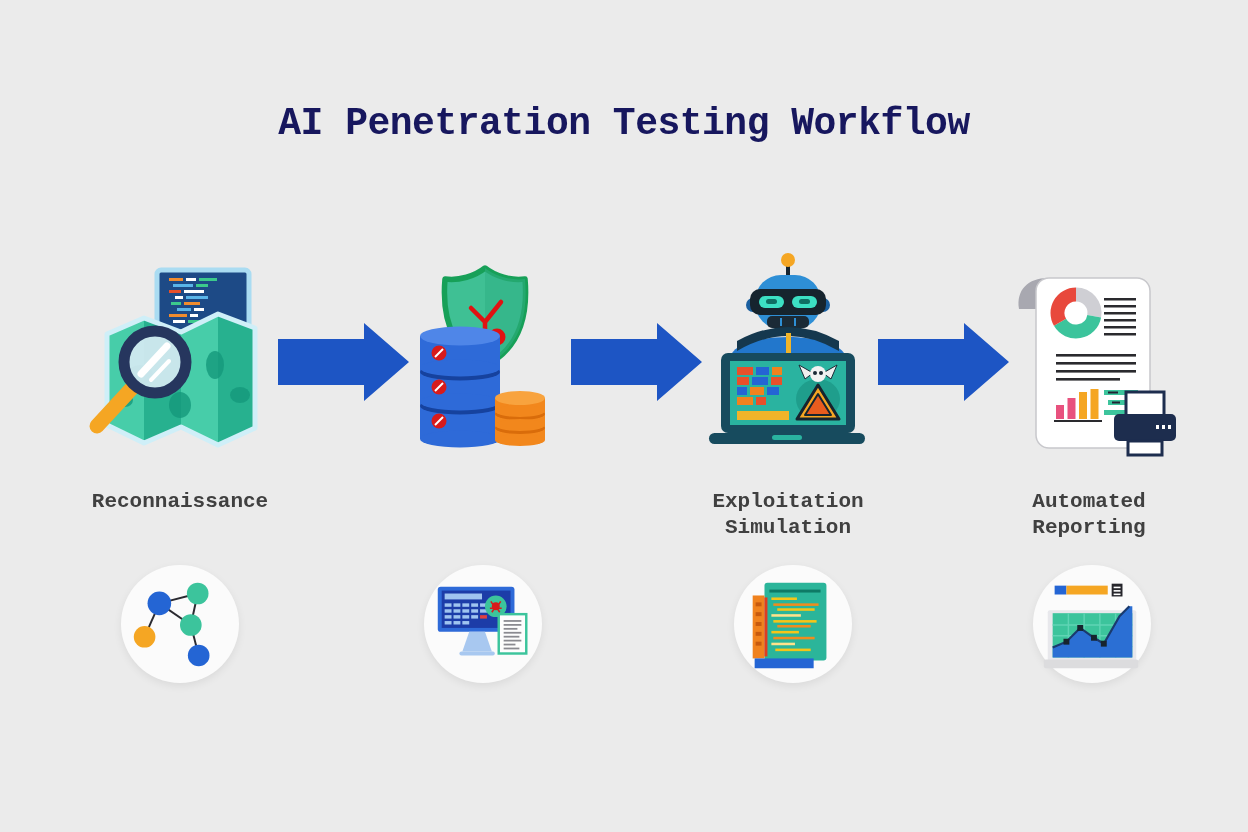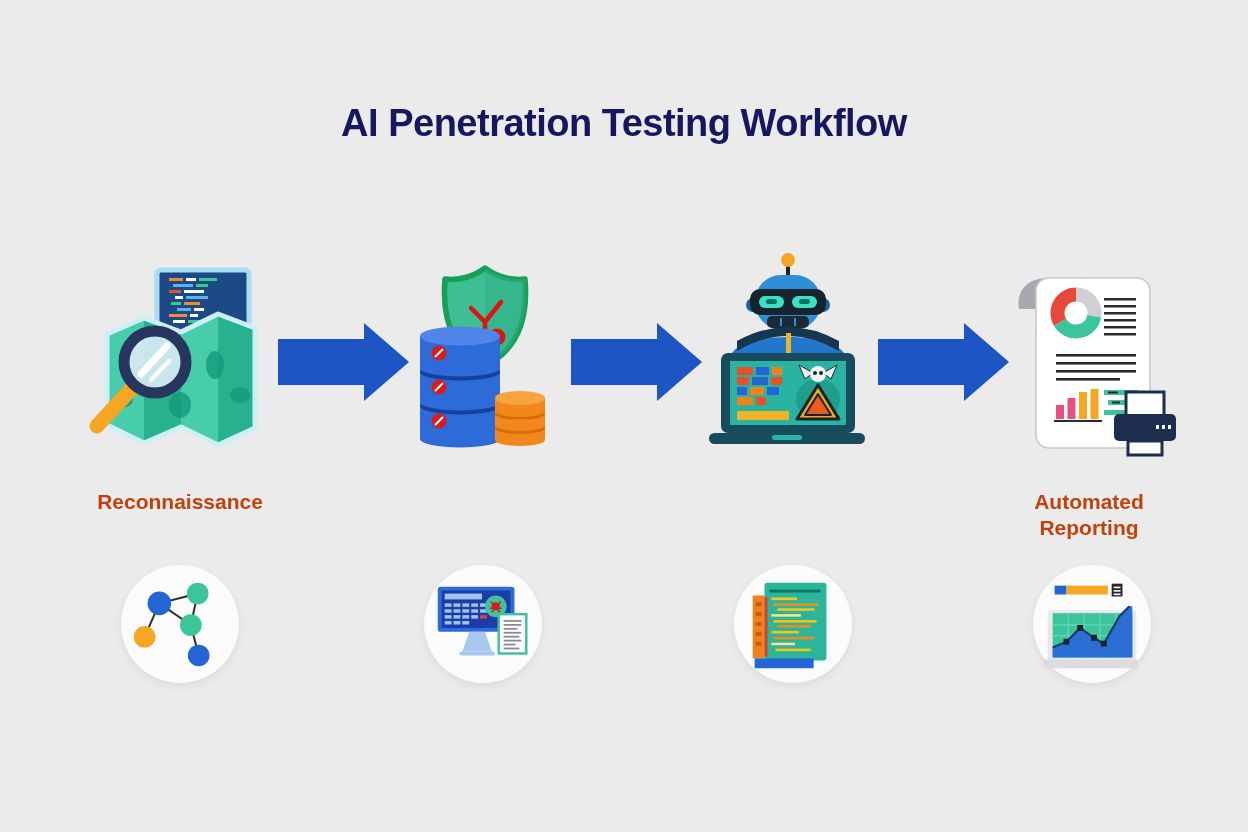--- a/index.html
+++ b/index.html
@@ -2,33 +2,33 @@
 <html><head>
 <meta charset="utf-8">
 <style>
   html,body{margin:0;padding:0;}
   body{
     width:1248px;height:832px;
     background:#ebebeb;
     font-family:"Liberation Sans", sans-serif;
     overflow:hidden;
   }
-  .canvas{position:relative;width:1248px;height:832px;background:#ebebeb;}
+  .canvas{position:relative;width:1248px;height:832px;background:#ebebeb;font-family:Liberation Mono, monospace;}
   .title{
     position:absolute;left:0;top:102px;width:1248px;
     text-align:center;margin:0;
     font-size:38px;font-weight:800;letter-spacing:-0.5px;
     color:#17175e;
   }
   .stage-art{position:absolute;}
   .arrow{position:absolute;top:323px;width:131px;height:78px;}
   .stage-label{
     position:absolute;top:489px;width:190px;
     text-align:center;
-    font-size:21px;font-weight:700;line-height:26px;color:#c2410c;
+    font-size:21px;font-weight:700;line-height:26px;color:#404040;
   }
   .mini-circle{
     position:absolute;top:565px;width:118px;height:118px;
     border-radius:50%;background:#fbfbfb;
     box-shadow:0 3px 8px rgba(0,0,0,0.07);
   }
   .mini-circle svg{position:absolute;left:0;top:0;}
 </style>
 </head>
 <body>
@@ -243,20 +243,21 @@
         <rect x="114" y="152" width="62" height="27" rx="5" fill="#1d2d4e"></rect>
         <rect x="156" y="163" width="3" height="4" fill="#ffffff"></rect>
           <rect x="162" y="163" width="3" height="4" fill="#ffffff"></rect>
           <rect x="168" y="163" width="3" height="4" fill="#ffffff"></rect>
         <rect x="128" y="179" width="34" height="14" fill="#ffffff" stroke="#1d2d4e" stroke-width="3"></rect>
       </g>
     </svg>
   </div>
 
   <div class="stage-label" style="left:85px;">Reconnaissance</div>
+  <div class="stage-label" style="left:693px;">Exploitation Simulation</div>
   <div class="stage-label" style="left:994px;">Automated Reporting</div>
 
   <div class="mini-circle" style="left:121px;">
     <svg width="118" height="118" viewBox="0 0 120 120">
       <g stroke="#2a2a30" stroke-width="2">
         <line x1="39" y1="39" x2="78" y2="29"></line>
         <line x1="78" y1="29" x2="71" y2="61"></line>
         <line x1="39" y1="39" x2="71" y2="61"></line>
         <line x1="39" y1="39" x2="24" y2="73"></line>
         <line x1="71" y1="61" x2="79" y2="92"></line>

